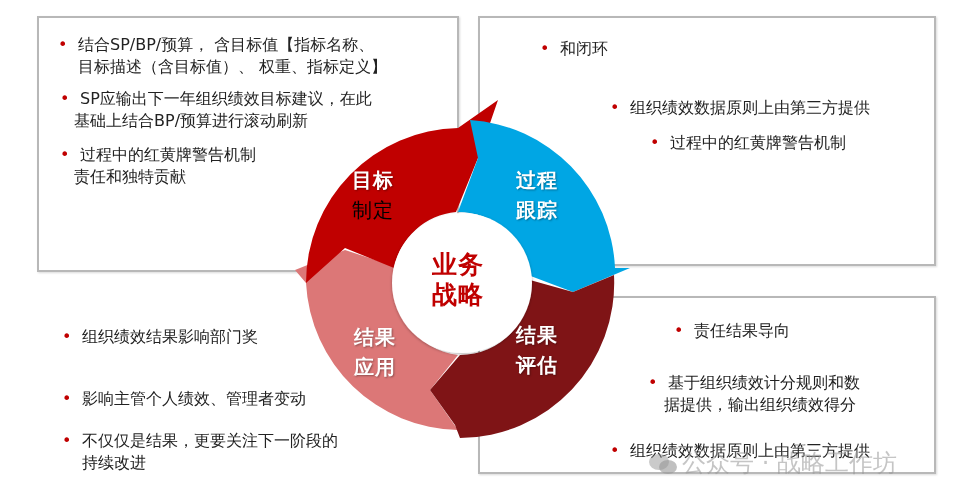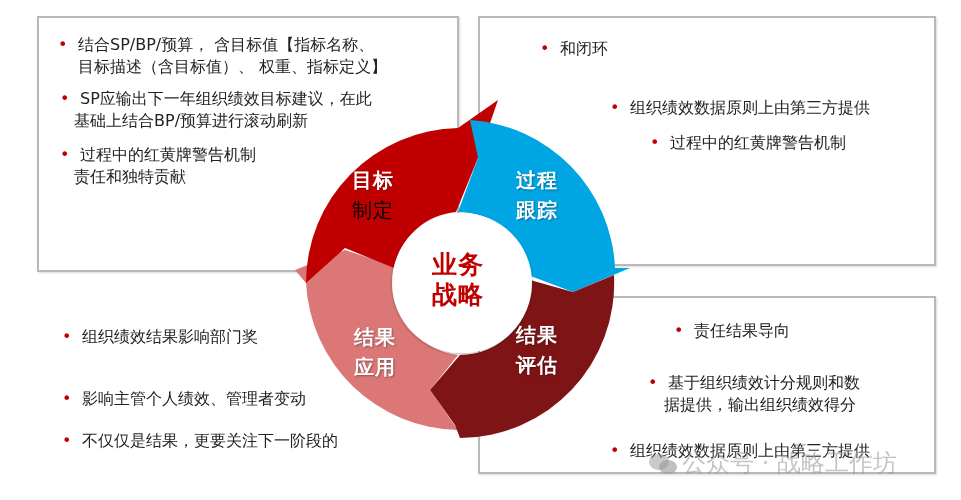--- a/index.html
+++ b/index.html
@@ -75,20 +75,21 @@
   <span class="dot">•</span>
   <div class="txt">组织绩效结果影响部门奖</div>
 </div>
 <div class="bullet" style="left:82px;top:388px;">
   <span class="dot">•</span>
   <div class="txt">影响主管个人绩效、管理者变动</div>
 </div>
 <div class="bullet" style="left:82px;top:430px;">
   <span class="dot">•</span>
   <div class="txt">不仅仅是结果，更要关注下一阶段的</div>
+  <div class="txt">持续改进</div>
 </div>
 
 <div class="cycle">
   <svg width="340" height="350" viewBox="0 0 340 350">
     <defs>
       <filter id="sh" x="-10%" y="-10%" width="120%" height="120%">
         <feDropShadow dx="0" dy="1" stdDeviation="1.5" flood-opacity="0.3"></feDropShadow>
       </filter>
     </defs>
 

